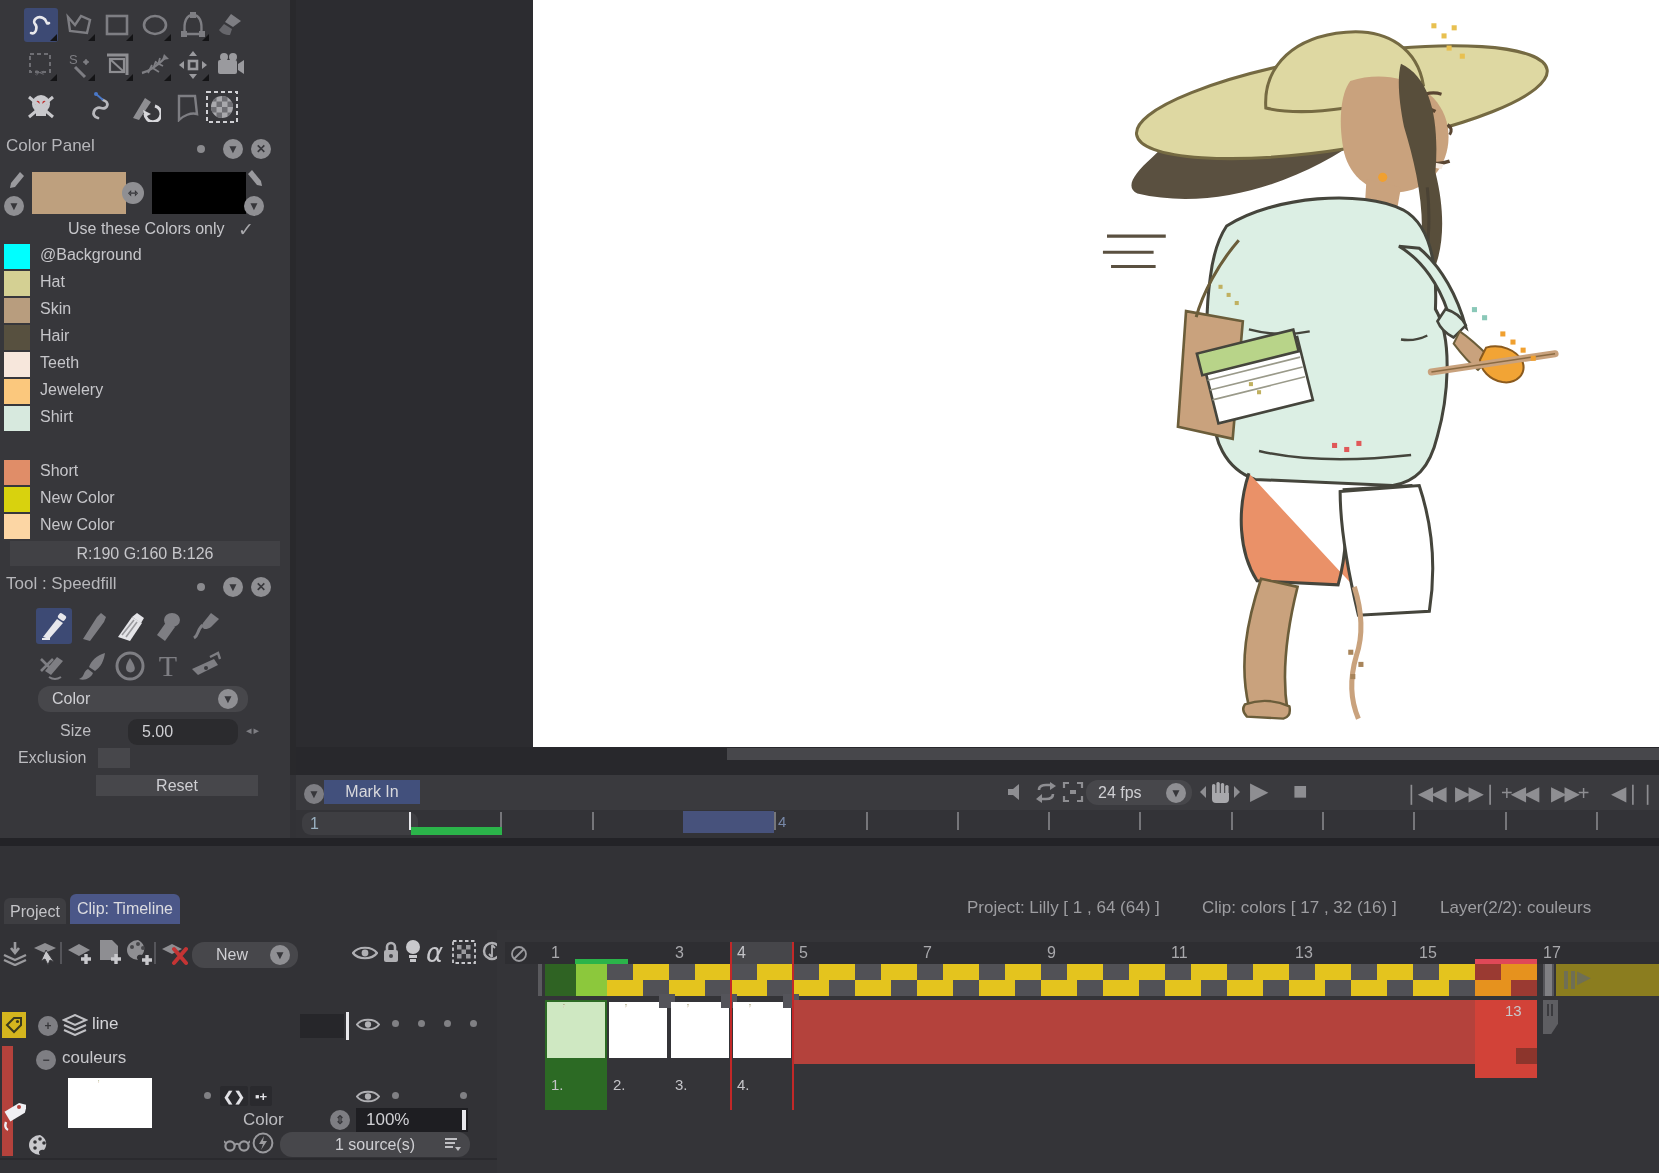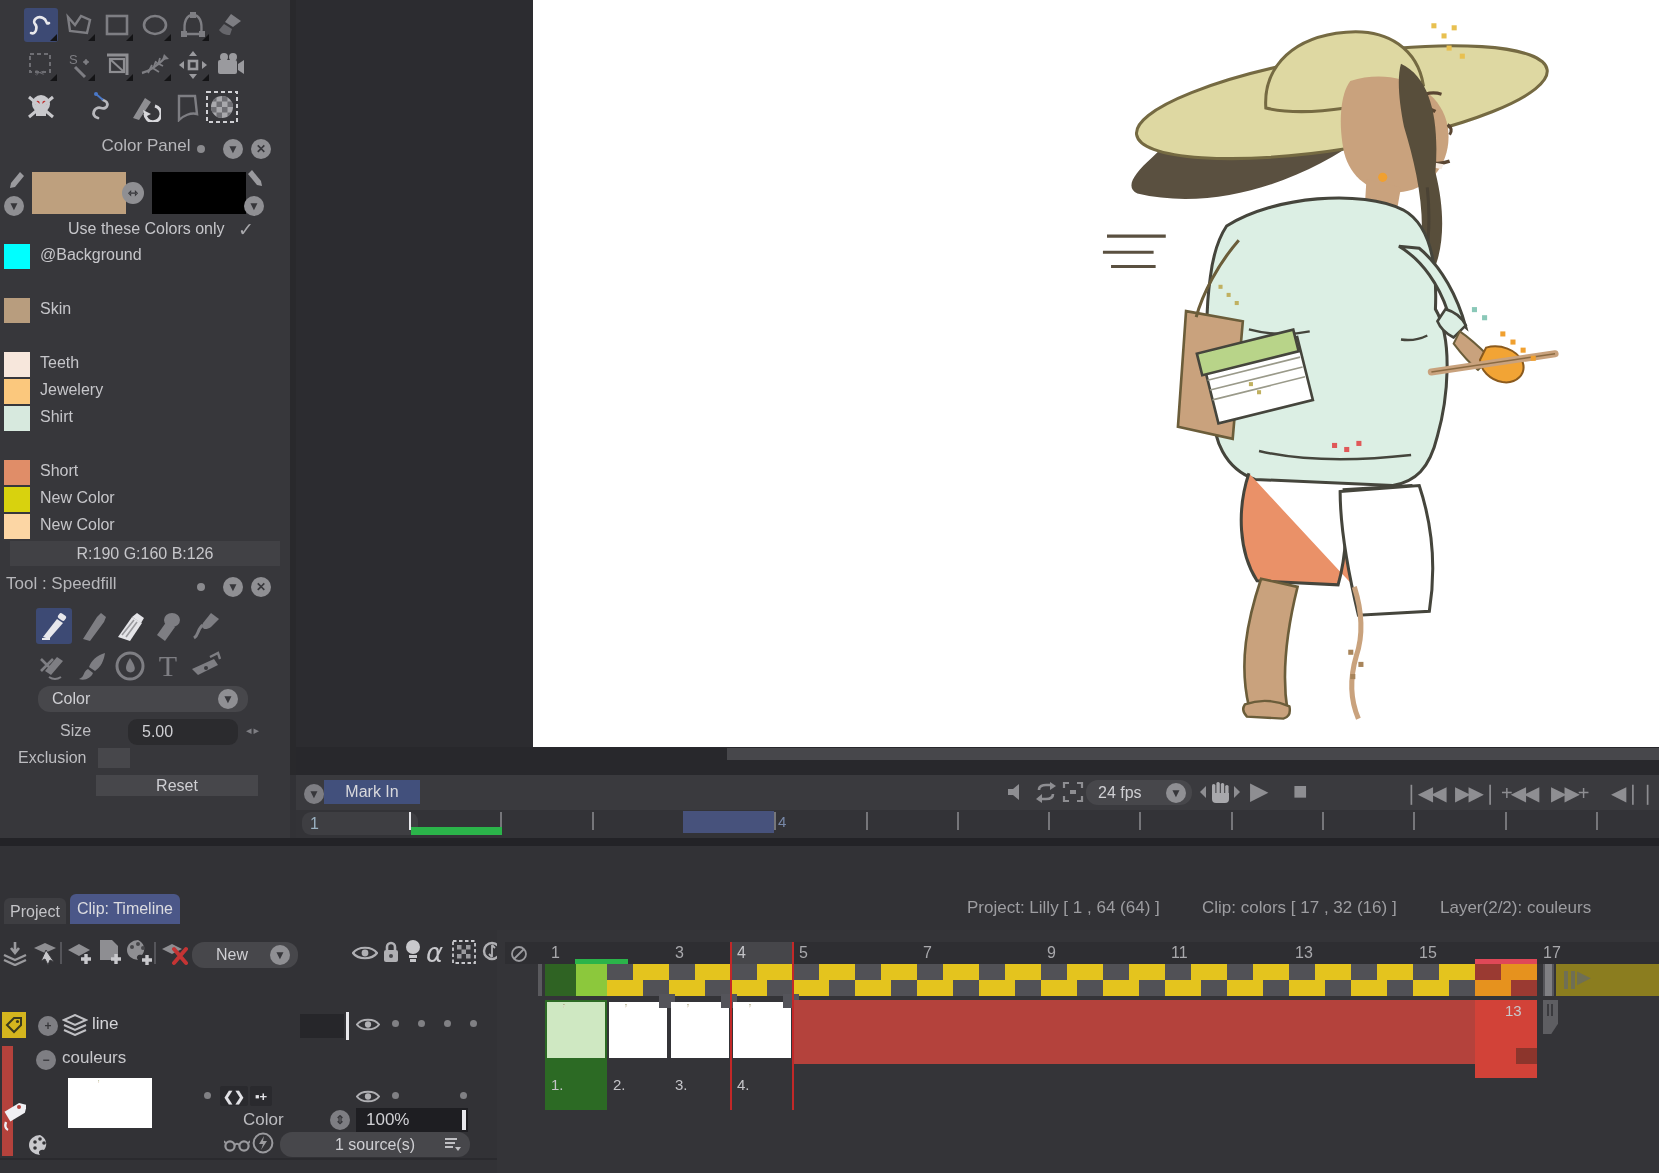--- a/index.html
+++ b/index.html
@@ -207,21 +207,21 @@
                 <rect x="6" y="17" width="5.5" height="5.5"></rect>
                 <rect x="17" y="17" width="5.5" height="5.5"></rect>
                 <rect x="11.5" y="22.5" width="5.5" height="5.5"></rect>
                 <rect x="22.5" y="22.5" width="5.5" height="5.5"></rect>
               </g>
             </g>
           </svg>
       </div>
     </div>
 
-    <div class="panel-header" style="left:6px;top:136px;width:280px;text-align:center;">
+    <div class="panel-header" style="left:6px;top:136px;width:280px;">
       <span>Color Panel</span>
       <div class="hdr-dot" style="left:191px;top:9px;"></div>
       <div class="circle-btn" style="left:217px;top:3px;">▼</div>
       <div class="circle-btn" style="left:245px;top:3px;">✕</div>
     </div>
 
     <div class="dropper" style="left:6px;top:170px;">
       <svg width="20" height="24" viewBox="0 0 20 24">
           <path d="M14 2 L18 6 L9 17 L4 18 L5 13 Z" fill="#9a9a9e"></path>
         </svg>
@@ -240,23 +240,31 @@
     <div class="abs" style="left:0;top:220px;width:326px;height:22px;">
       <span style="position:absolute;left:68px;font-size:16px;color:#c6c6ca;">Use these Colors only</span>
       <span style="position:absolute;left:238px;top:-2px;color:#a8a8ac;font-size:19px;">✓</span>
     </div>
 
     <div id="color-list" class="abs" style="left:0;top:243px;width:290px;height:297px;">
         <div class="color-row" style="top: 0px;">
           <div class="chip" style="background: rgb(0, 255, 255);"></div>
           <div class="lbl">@Background</div>
         </div>
+        <div class="color-row" style="top: 27px;">
+          <div class="chip" style="background: rgb(212, 208, 147);"></div>
+          <div class="lbl">Hat</div>
+        </div>
         <div class="color-row" style="top: 54px;">
           <div class="chip" style="background: rgb(184, 157, 126);"></div>
           <div class="lbl">Skin</div>
+        </div>
+        <div class="color-row" style="top: 81px;">
+          <div class="chip" style="background: rgb(87, 80, 63);"></div>
+          <div class="lbl">Hair</div>
         </div>
         <div class="color-row" style="top: 108px;">
           <div class="chip" style="background: rgb(247, 231, 220);"></div>
           <div class="lbl">Teeth</div>
         </div>
         <div class="color-row" style="top: 135px;">
           <div class="chip" style="background: rgb(251, 200, 125);"></div>
           <div class="lbl">Jewelery</div>
         </div>
         <div class="color-row" style="top: 162px;">

